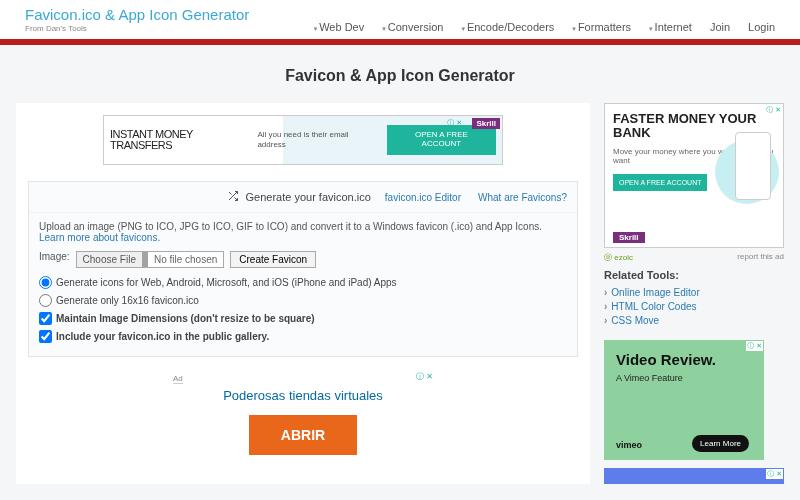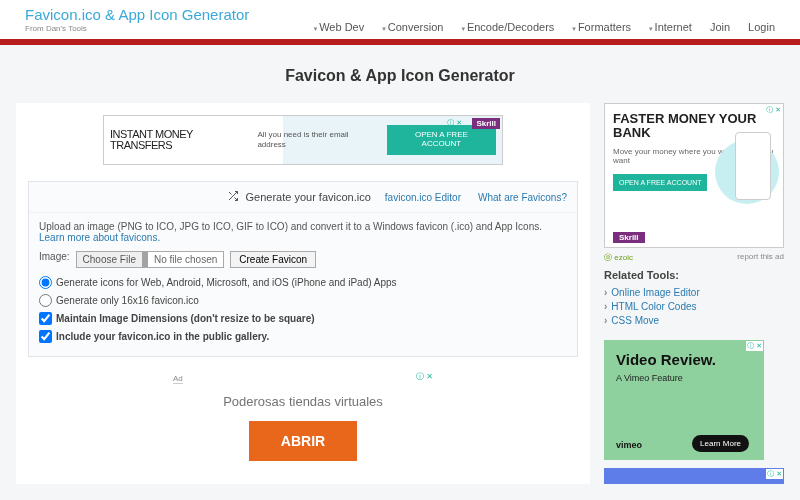--- a/index.html
+++ b/index.html
@@ -32,21 +32,21 @@
 .file-wrap{display:inline-flex;border:1px solid #aaa;background:#fff;font-size:10px}
 .file-btn{padding:2px 6px;background:#efefef;border-right:6px solid #a3a3a3;cursor:pointer}
 .file-txt{padding:2px 6px;color:#666;min-width:70px}
 .create-btn{border:1px solid #aaa;background:#f4f4f4;padding:2px 8px;font-size:10px;cursor:pointer}
 .opt{display:flex;align-items:center;gap:4px;margin:5px 0;font-size:10px;color:#444}
 .opt input{margin:0}
 .opt.bold{font-weight:bold}
 .mid-ad{width:260px;margin:14px auto 0;text-align:center}
 .mid-ad .adlabel{font-size:8px;color:#888;border-bottom:1px solid #ccc;display:inline-block;margin-bottom:4px}
 .mid-ad .adclose{float:right;font-size:8px;color:#1fb59c}
-.mid-ad .adtitle{font-size:13px;color:#737373;margin:6px 0 12px}
+.mid-ad .adtitle{font-size:13px;color:#0369a1;margin:0 0 12px}
 .mid-ad .adbtn{background:#e8671a;color:#fff;font-weight:bold;font-size:14px;padding:12px 32px;display:inline-block;cursor:pointer}
 .side-ad1{width:180px;height:145px;border:1px solid #ccc;background:#fff;padding:8px;position:relative;font-size:9px}
 .side-ad1 .h{font-weight:bold;font-size:13px;line-height:1.1;color:#222}
 .side-ad1 .s{color:#666;font-size:8px;margin-top:6px;line-height:1.2}
 .side-ad1 .b{background:#1fb59c;color:#fff;font-size:7px;padding:5px 6px;display:inline-block;margin-top:8px}
 .side-ad1 .sk{position:absolute;bottom:4px;left:8px;background:#7b2d7e;color:#fff;font-size:8px;padding:1px 6px;font-weight:bold}
 .side-ad1 .circ{position:absolute;right:4px;top:36px;width:64px;height:64px;background:#c7eef0;border-radius:50%}
 .side-ad1 .ph{position:absolute;right:12px;top:28px;width:36px;height:68px;background:#fff;border:1px solid #ccc;border-radius:4px}
 .ezoic{font-size:8px;color:#888;margin:4px 0;display:flex;justify-content:space-between}
 .ezoic .e{color:#6aa017}

